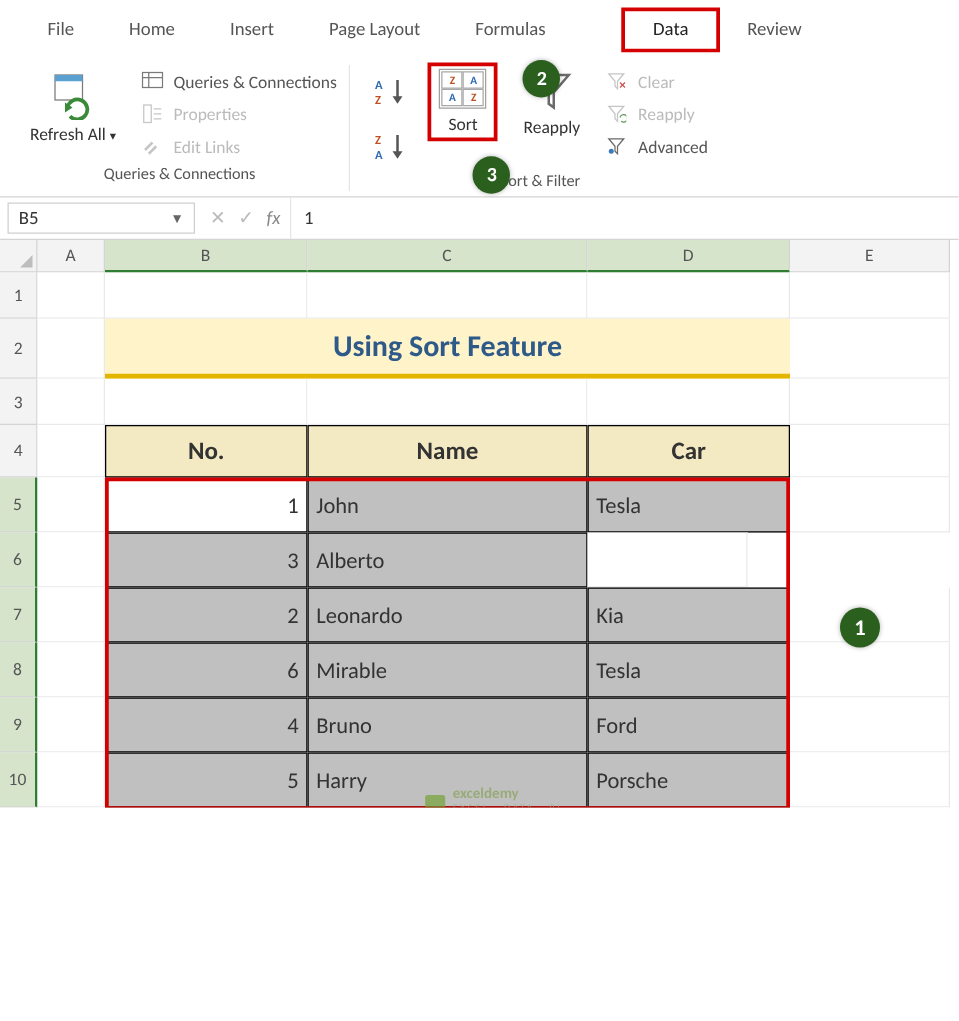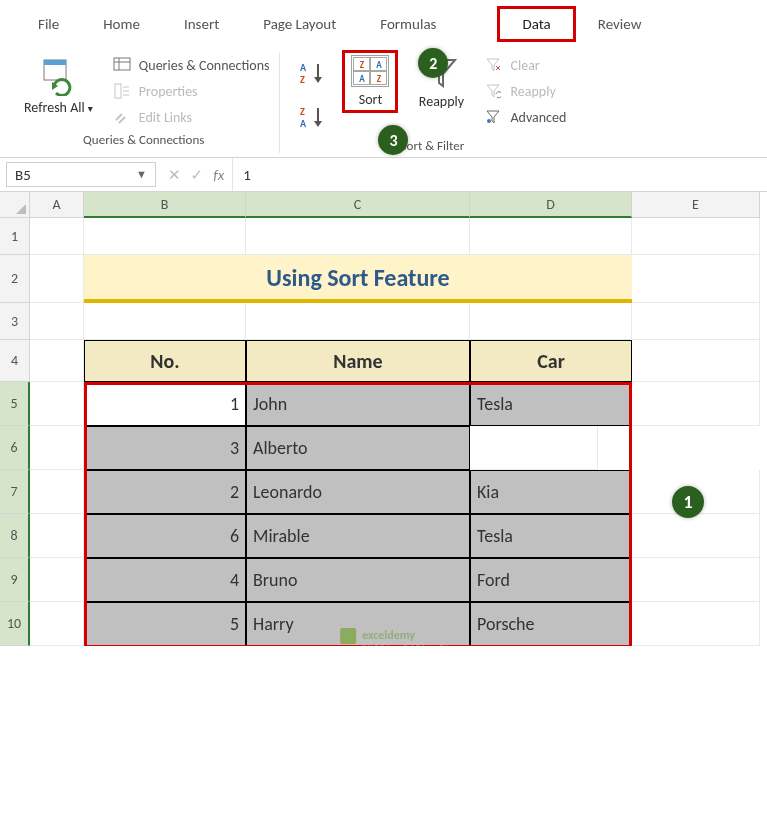--- a/index.html
+++ b/index.html
@@ -300,21 +300,21 @@
     justify-content:center;
     box-shadow:0 0 4px rgba(0,0,0,.3);
     z-index:20;
   }
   .watermark {
     position:absolute;
     left:50%;
     transform:translateX(-50%);
     bottom:-6px;
     display:flex;
-    align-items:flex-start;
+    align-items:flex-end;
     gap:6px;
     opacity:.65;
     font-size:12px;
     color:#84a054;
     z-index:30;
   }
   .watermark .logo {
     width:16px;height:16px;background:#6fa02e;border-radius:2px;
   }
   .watermark .sub {

